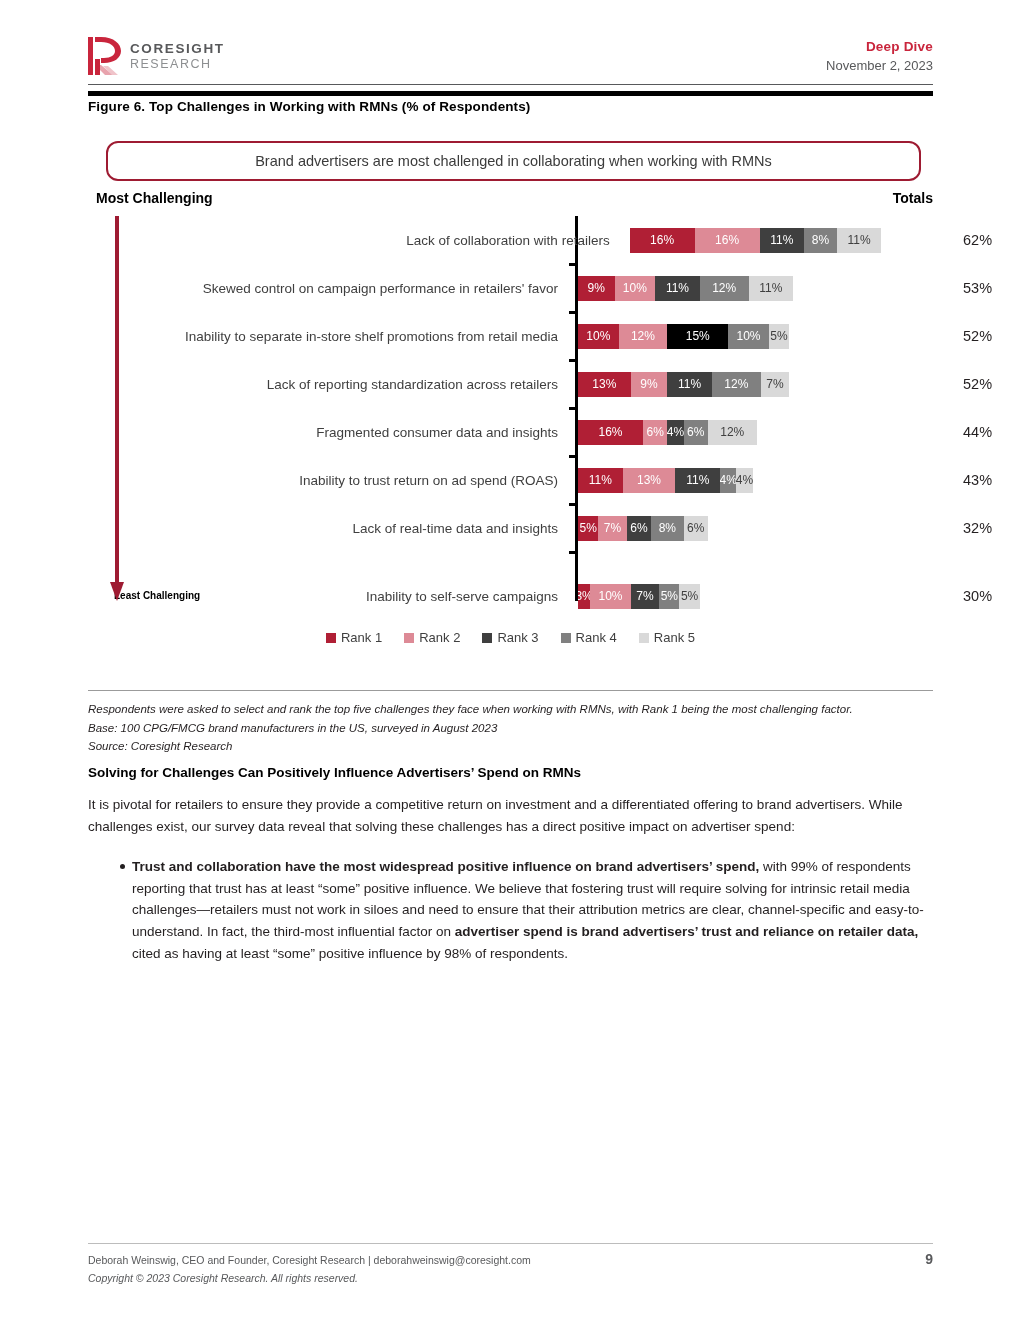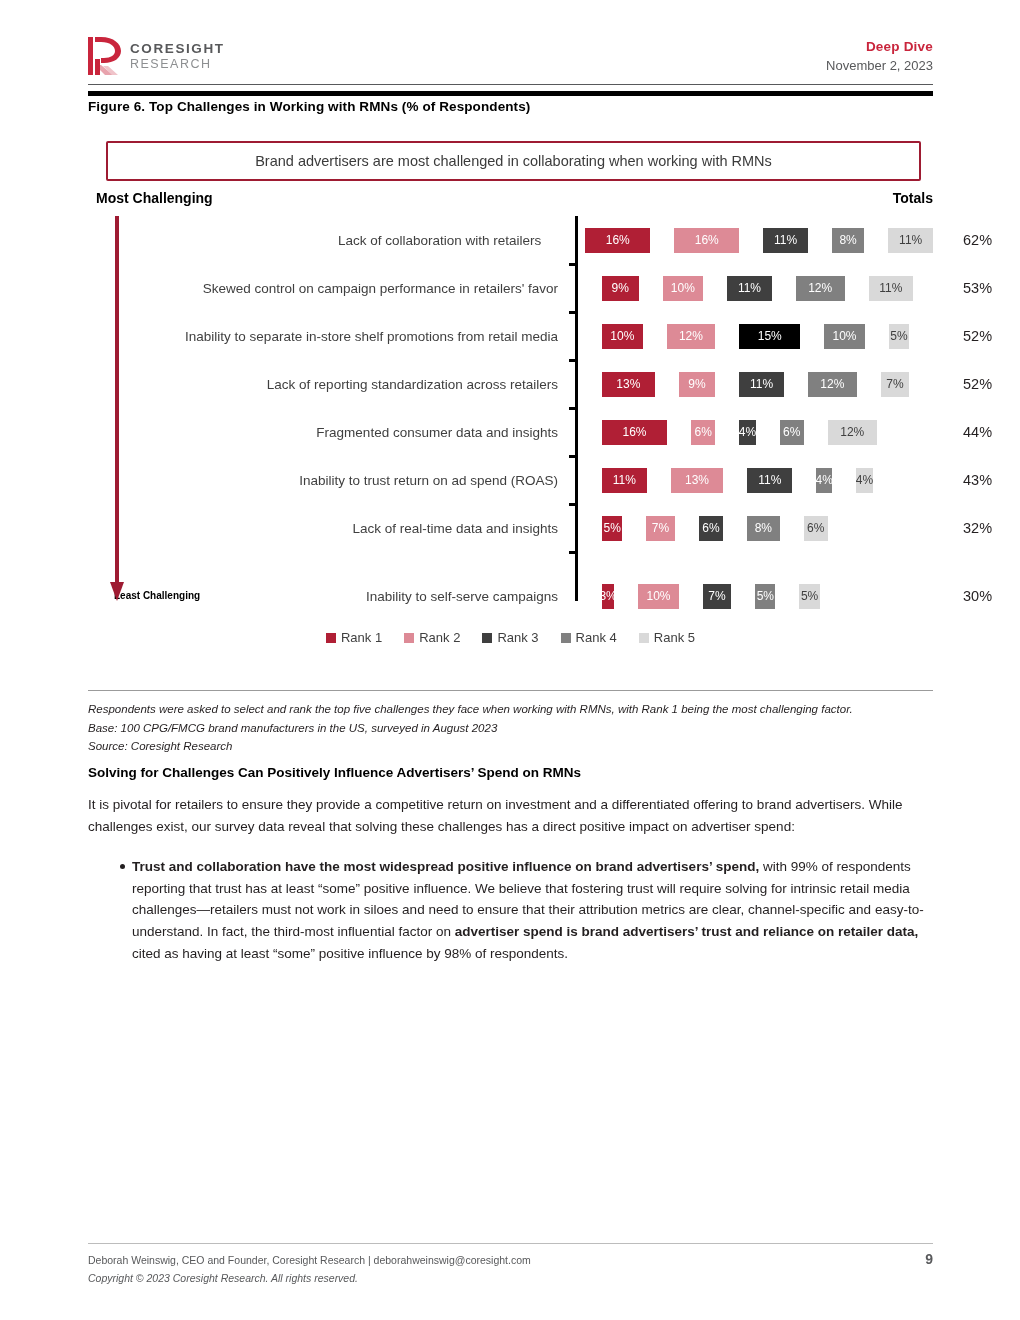--- a/index.html
+++ b/index.html
@@ -48,21 +48,21 @@
 
   
   .fig-title {
     position: absolute; left: 88px; top: 99px; width: 845px;
     font-size: 13.5px; font-weight: bold; color: #000; letter-spacing: .1px;
   }
 
   
   .callout {
     position: absolute; left: 106px; top: 141px; width: 815px; height: 40px;
-    border: 2.5px solid #9e1b32; border-radius: 2px;
+    border: 2.5px solid #9e1b32; border-radius: 12px;
     display: flex; align-items: center; justify-content: center;
     font-size: 14.5px; color: #3b3b3b;
   }
 
   
   .chart { position: absolute; left: 88px; top: 190px; width: 845px; height: 465px; }
 
   .most-label {
     position: absolute; left: 8px; top: 0px;
     font-size: 14px; font-weight: bold; color: #000;
@@ -93,21 +93,21 @@
   }
   .row-label {
     width: 480px; text-align: right; padding-right: 10px;
     font-size: 13.5px; color: #3f3f3f; white-space: nowrap;
   }
   .bar {
     height: 25px; margin-left: 10px; display: flex; align-items: stretch;
   }
   .seg {
     display: flex; align-items: center; justify-content: center;
-    font-size: 12px; color: #ffffff; overflow: hidden; white-space: nowrap; margin-left: 24px;
+    font-size: 12px; color: #ffffff; overflow: hidden; white-space: nowrap;
   }
   .seg.light-txt { color: #3f3f3f; }
   .row-total {
     position: absolute; left: 875px; width: 60px; text-align: left;
     font-size: 14.5px; color: #231f20;
   }
 
   
   .legend {
     position: absolute; left: 88px; top: 630px; width: 845px;

